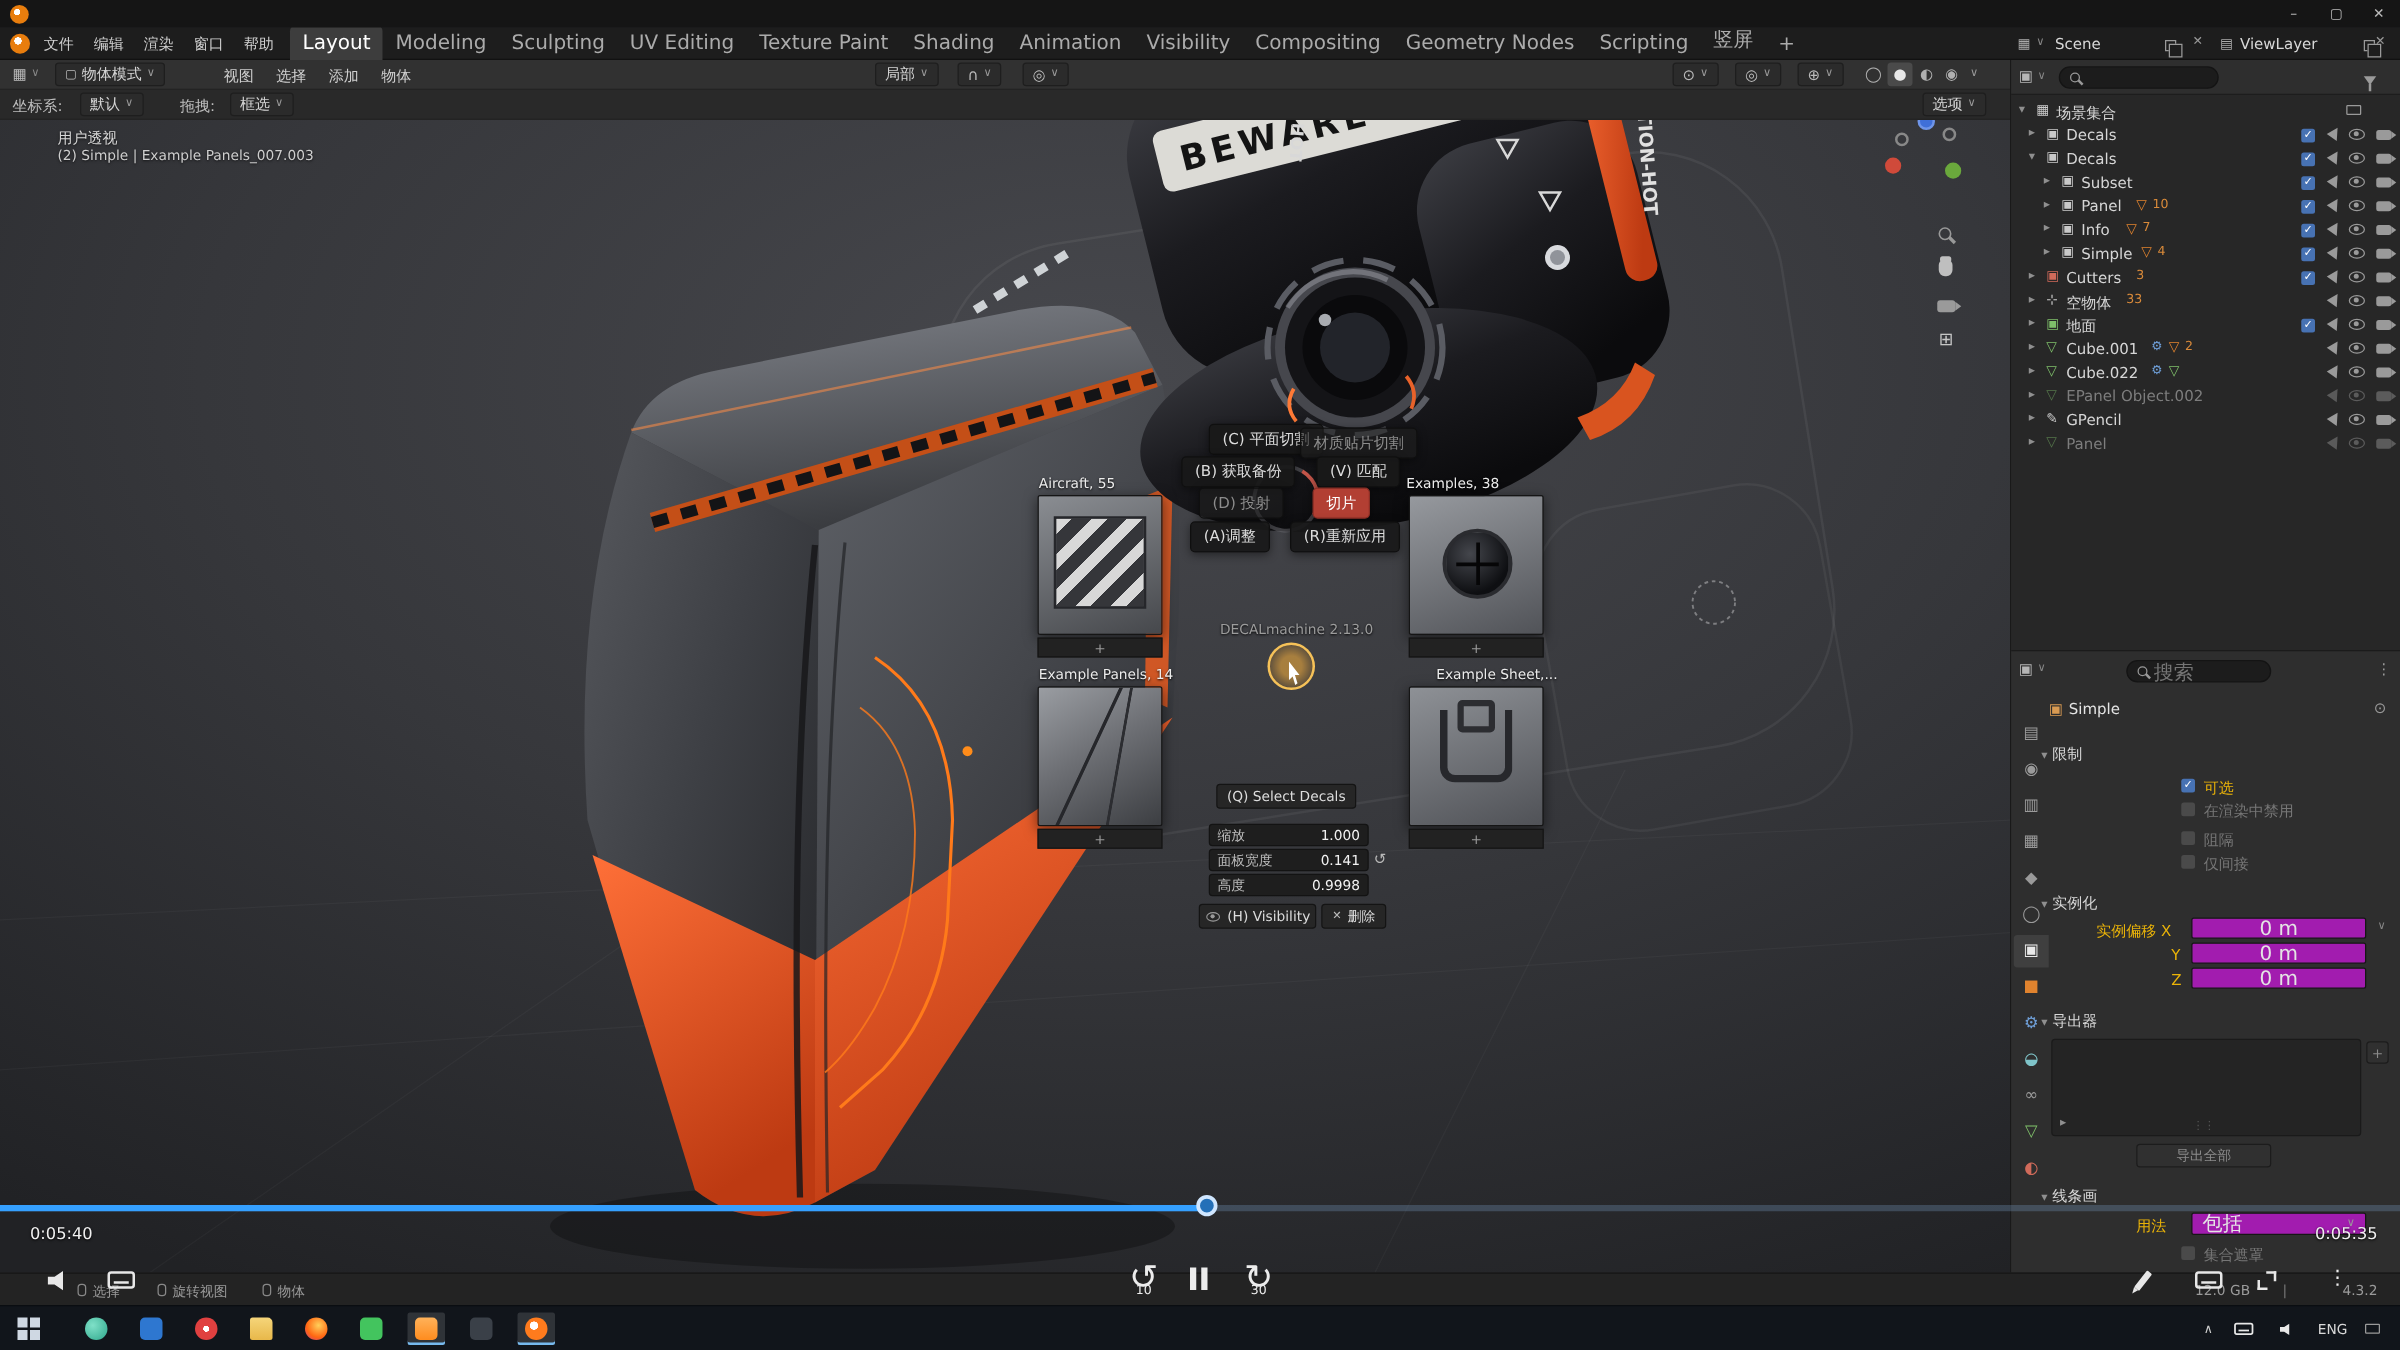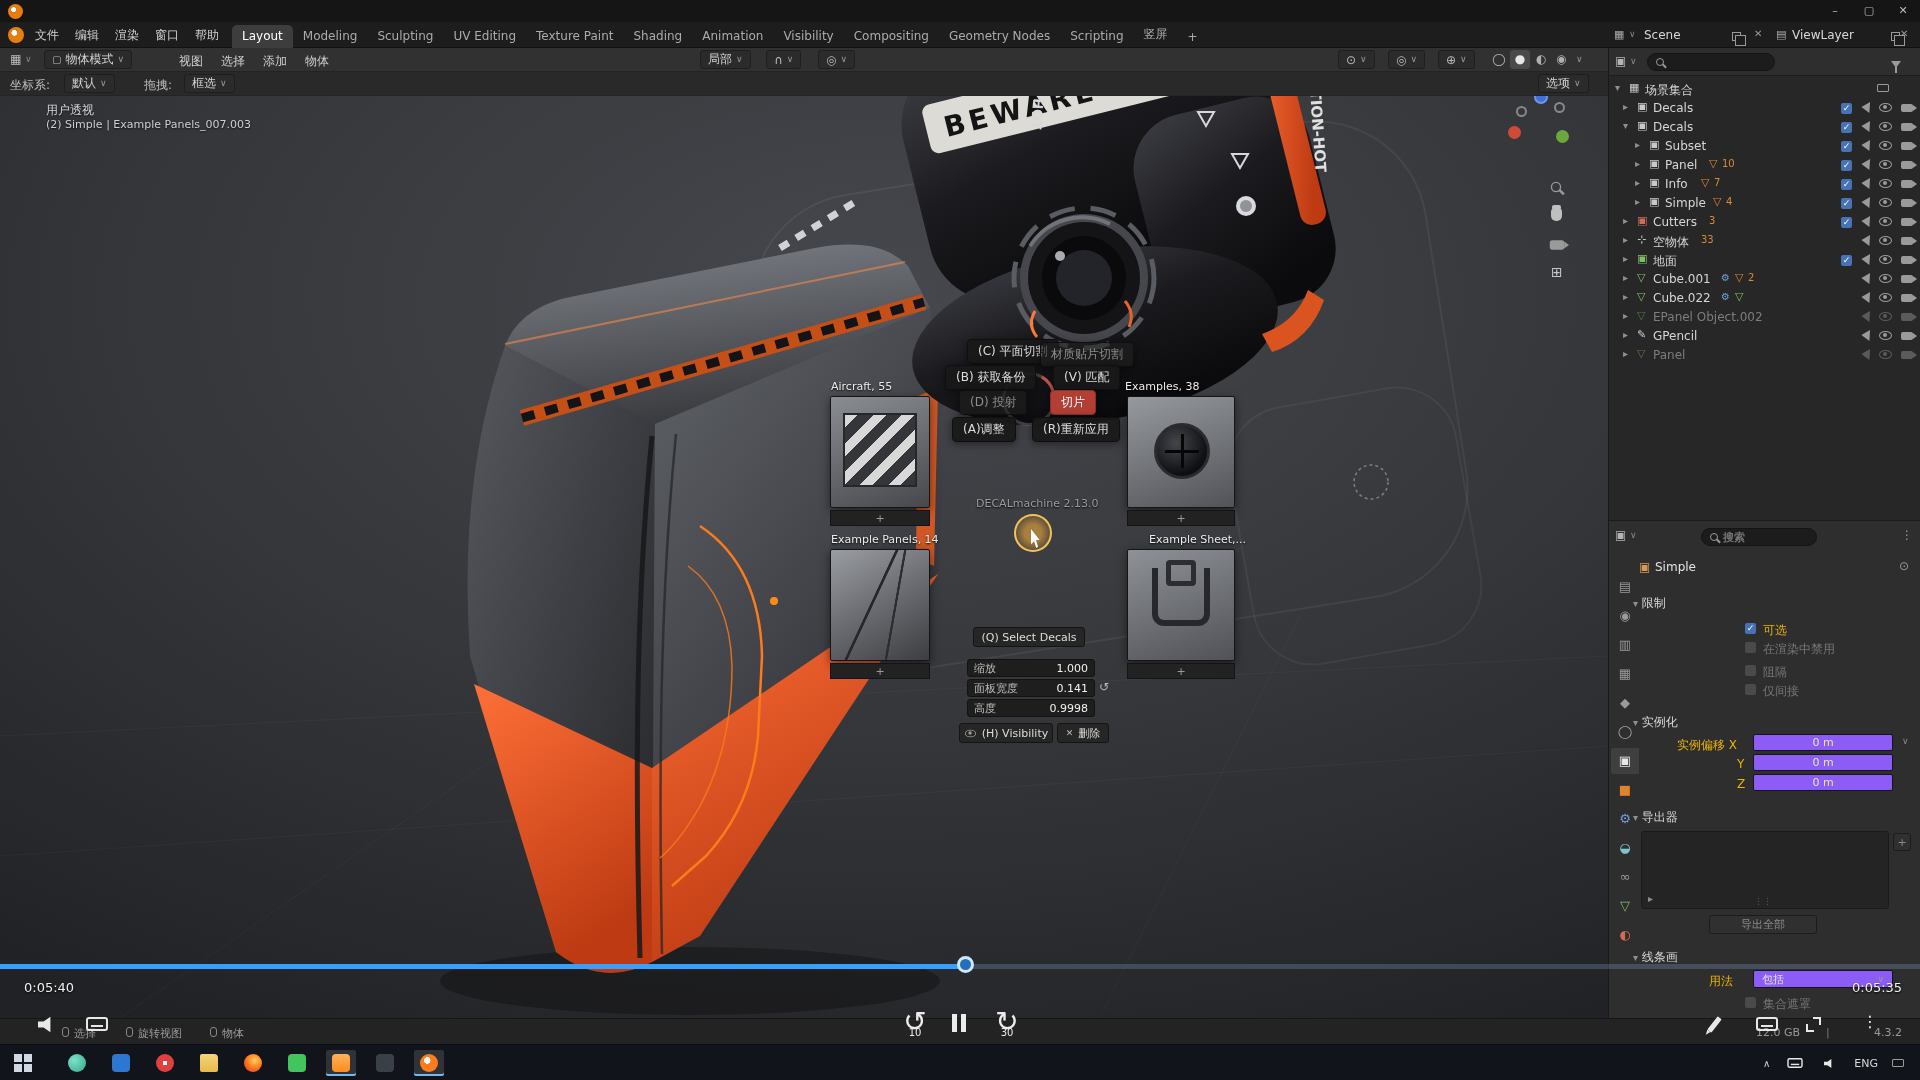--- a/index.html
+++ b/index.html
@@ -46,21 +46,21 @@
 .i-copy::after{content:"";position:absolute;left:2px;top:2px;width:9px;height:9px;border:1px solid #9a9a9a;background:#1d1d1d}
 .i-screenm{display:inline-block;width:12px;height:8px;border:1px solid #9a9a9a;border-radius:1px}
 
 .titlebar{position:absolute;left:0;top:0;width:1920px;height:22px;background:#151515;display:flex;align-items:center;z-index:20}
 .titlebar .ttl{color:#c2c2c2;font-size:11.5px;margin-left:8px;white-space:nowrap}
 .winbtn{width:34px;height:22px;text-align:center;line-height:22px;color:#bbb;font-size:11px}
 .blogo{width:15px;height:15px;border-radius:50%;background:radial-gradient(circle at 38% 38%,#fff 0 18%,#e87d0d 20% 100%);margin-left:8px}
 .topbar{position:absolute;left:0;top:22px;width:1920px;height:26px;background:#1d1d1d;z-index:19;border-bottom:1px solid #111}
 .menu-item{display:inline-block;padding:5px 9px;color:#cfcfcf;font-size:12px}
 .tabs{position:absolute;left:222px;top:0;height:26px;display:flex;align-items:flex-end}
-.tab{padding:4px 10px 5px;font-size:12px;color:#ababab;border-radius:5px 5px 0 0;white-space:nowrap}
+.tab{padding:4px 10px 5px;font-size:16px;color:#ababab;border-radius:5px 5px 0 0;white-space:nowrap}
 .tab.active{background:#3d3d3d;color:#fff}
 .vph{position:absolute;left:0;width:1608px;background:#313131;z-index:5;border-bottom:1px solid #232323}
 .vph2{background:#292929}
 .pill{display:inline-flex;align-items:center;gap:4px;background:#2b2b2b;border:1px solid #1e1e1e;border-radius:3px;padding:1px 7px;color:#d4d4d4;font-size:12px;height:19px}
 .hmenu{display:inline-block;padding:3px 9px;color:#cfcfcf;font-size:12px}
 
 .tool{position:absolute;left:8px;width:28px;height:28px;border-radius:4px;background:#3c3c3c;border:1px solid #2b2b2b;color:#d4d4d4;text-align:center;line-height:27px;font-size:14px}
 .tool.active{background:#4f76b8;border-color:#5b85c6;color:#fff}
 .ti-select{display:inline-block;width:14px;height:11px;border:1px dashed #d4d4d4}
 .ti-cursor{display:inline-block;width:12px;height:12px;position:relative}
@@ -89,21 +89,21 @@
 .olb{color:#d98a3a;font-size:10px}
 .chev{color:#8f8f8f;font-size:10px}
 .oli{font-size:11px;color:#c9c9c9}
 .oli.green{color:#7fbf6a}.oli.orange{color:#e0832e}.oli.red{color:#d06a5a}
 .props{position:absolute;left:0;top:472px;width:312px;height:498px;background:#2e2e2e;border-top:1px solid #1b1b1b}
 .ptab{position:absolute;left:2px;width:28px;height:26px;color:#9a9a9a;text-align:center;line-height:26px;font-size:13px}
 .ptab.active{background:#3f3f3f;border-radius:3px 0 0 3px;color:#e8e8e8}
 .psec{position:absolute;color:#d8d8d8;font-size:12px;white-space:nowrap}
 .plabel{position:absolute;color:#eab308;font-size:12px;white-space:nowrap}
 .plabel.dim{color:#767676}
-.pfield{position:absolute;background:#8b5cf6;border:1px solid #161616;border-radius:2px;color:#e4e4e4;font-size:11px;display:flex;align-items:center;justify-content:center}
+.pfield{position:absolute;background:#a21caf;border:1px solid #161616;border-radius:2px;color:#e4e4e4;font-size:16px;display:flex;align-items:center;justify-content:center}
 .pbtn{position:absolute;background:#303030;border:1px solid #1c1c1c;border-radius:3px;color:#8b8b8b;font-size:11px;display:flex;align-items:center;justify-content:center}
 
 .statusbar{position:absolute;left:0;top:1018px;width:1920px;height:26px;background:#232323;border-top:1px solid #161616;z-index:9;color:#9a9a9a;font-size:11px}
 .timeline{position:absolute;left:0;top:964px;width:1920px;height:5px;background:rgba(110,140,175,.35);z-index:11}
 .timeline .fill{position:absolute;left:0;top:0;height:5px;background:#35a0ff}
 .thandle{position:absolute;top:956px;width:17px;height:17px;border-radius:50%;background:#2470b8;border:3px solid #cfe6ff;z-index:12}
 .vtime{position:absolute;color:#f0f0f0;font-size:13px;z-index:12;text-shadow:0 1px 2px #000}
 .vctl{position:absolute;z-index:12;color:#ececec;text-align:center}
 .taskbar{position:absolute;left:0;top:1044px;width:1920px;height:36px;background:#11151b;z-index:15;border-top:1px solid #0a0d11}
 .tb-item{position:absolute;top:5px;width:30px;height:26px;border-radius:2px;display:flex;align-items:center;justify-content:center}
@@ -553,21 +553,21 @@
         <span class="i-eye" style="left:270px;top:4px;opacity:.45"></span>
         <span class="i-cam" style="left:292px;top:5px;opacity:.45"></span>
       </div>
     </div>
 
     <div class="props">
       <span class="abs g g-coll" style="left:6px;top:8px;color:#b5b5b5"></span>
       <span class="abs g g-chevd" style="left:21px;top:10px;font-size:9px;color:#888"></span>
       <div class="searchpill" style="left:92px;top:7px;width:116px">
         <span class="i-mag"></span>
-        <input readonly="" style="background: none; border: none; color: rgb(153, 153, 153); font-size: 11px; width: 80px; outline: none; font-family: inherit; font-weight: bold;" placeholder="搜索">
+        <input readonly="" style="background: none; border: none; color: rgb(153, 153, 153); font-size: 16px; width: 80px; outline: none; font-family: inherit;" placeholder="搜索">
       </div>
       <span class="abs g g-dots" style="left:292px;top:8px;color:#999"></span>
 
       <span class="abs g g-coll" style="left:30px;top:40px;color:#d89a52"></span>
       <span class="abs" style="left:46px;top:39px;color:#e4e4e4">Simple</span>
       <span class="abs g g-pin" style="left:290px;top:39px;color:#9a9a9a"></span>
 
       <div class="ptab g g-vlayer" style="top:53px"></div>
       <div class="ptab g g-rend" style="top:82px"></div>
       <div class="ptab g g-out" style="top:111px"></div>

